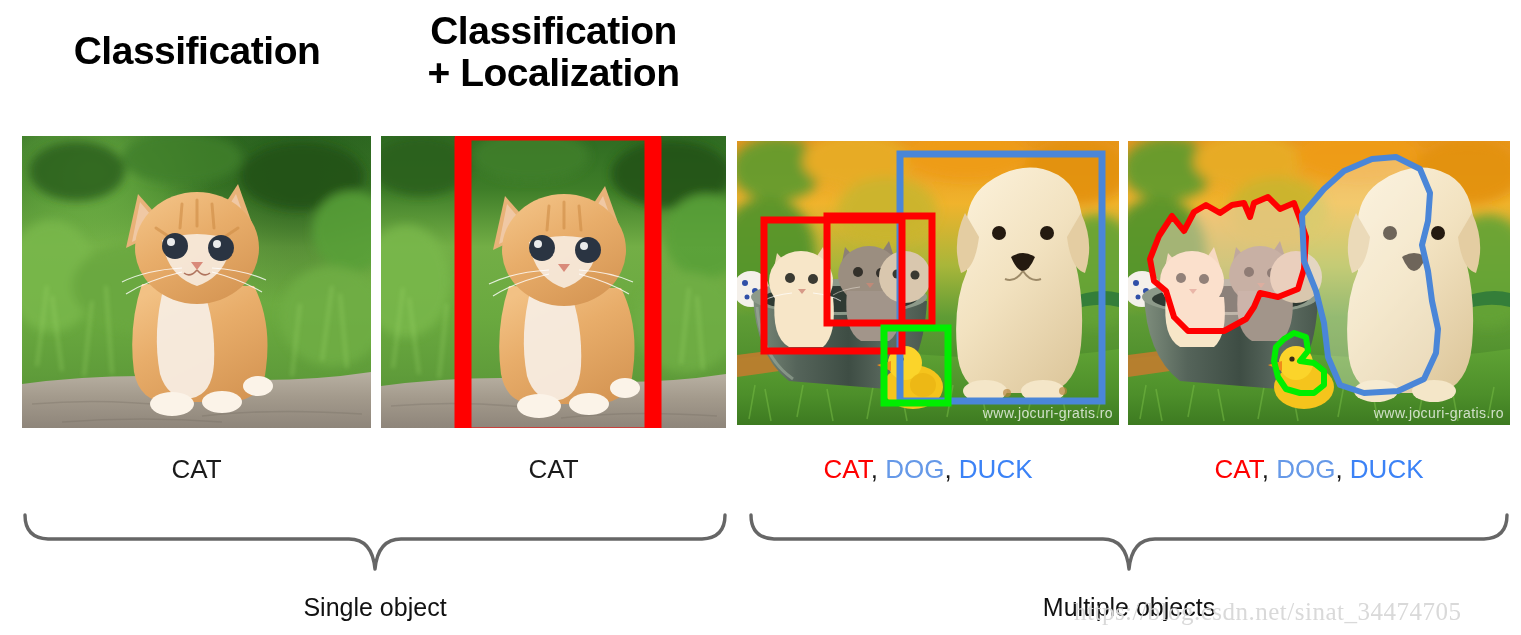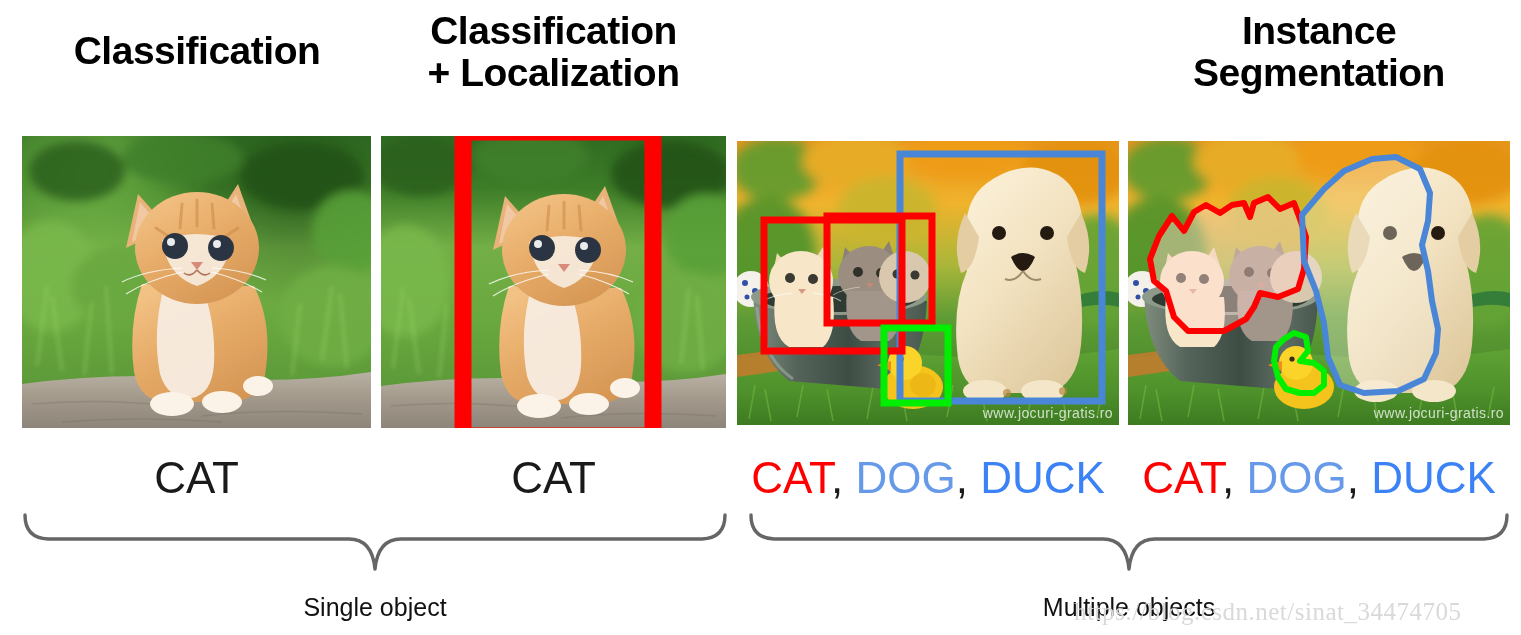--- a/index.html
+++ b/index.html
@@ -42,21 +42,21 @@
     position: absolute;
     inset: 0;
     overflow: hidden;
   }
   .photo svg { display: block; width: 100%; height: 100%; }
 
   
   .caption {
     position: absolute;
     text-align: center;
-    font-size: 44px;
+    font-size: 26px;
     color: #1a1a1a;
     white-space: nowrap;
     line-height: 1;
   }
   .caption .lbl-cat   { color: #ff0000; }
   .caption .lbl-dog   { color: #6699e8; }
   .caption .lbl-duck  { color: #3b82f6; }
   .caption .sep       { color: #1a1a1a; }
   .caption .plain     { color: #1a1a1a; }
 
@@ -97,22 +97,20 @@
 <body>
 
 <div id="figure">
 
   <div class="col-title one-line" style="left:22px; top:30px; width:350px;">Classification</div>
 
   <div class="col-title two-line" style="left:381px; top:10px; width:345px;">Classification
 + Localization</div>
 
 
-  <div class="col-title two-line" style="left:1128px; top:10px; width:382px;">Instance
-Segmentation</div>
 
   <div class="panel" style="left:22px; top:136px; width:349px; height:292px;">
     <div class="photo">
       <svg viewBox="0 0 349 292" preserveAspectRatio="none" aria-hidden="true">
         <defs>
           <linearGradient id="p1bg" x1="0" y1="0" x2="0" y2="1">
             <stop offset="0%" stop-color="#2f6b22"></stop>
             <stop offset="18%" stop-color="#3e7d28"></stop>
             <stop offset="38%" stop-color="#73ae46"></stop>
             <stop offset="62%" stop-color="#6aa93f"></stop>

